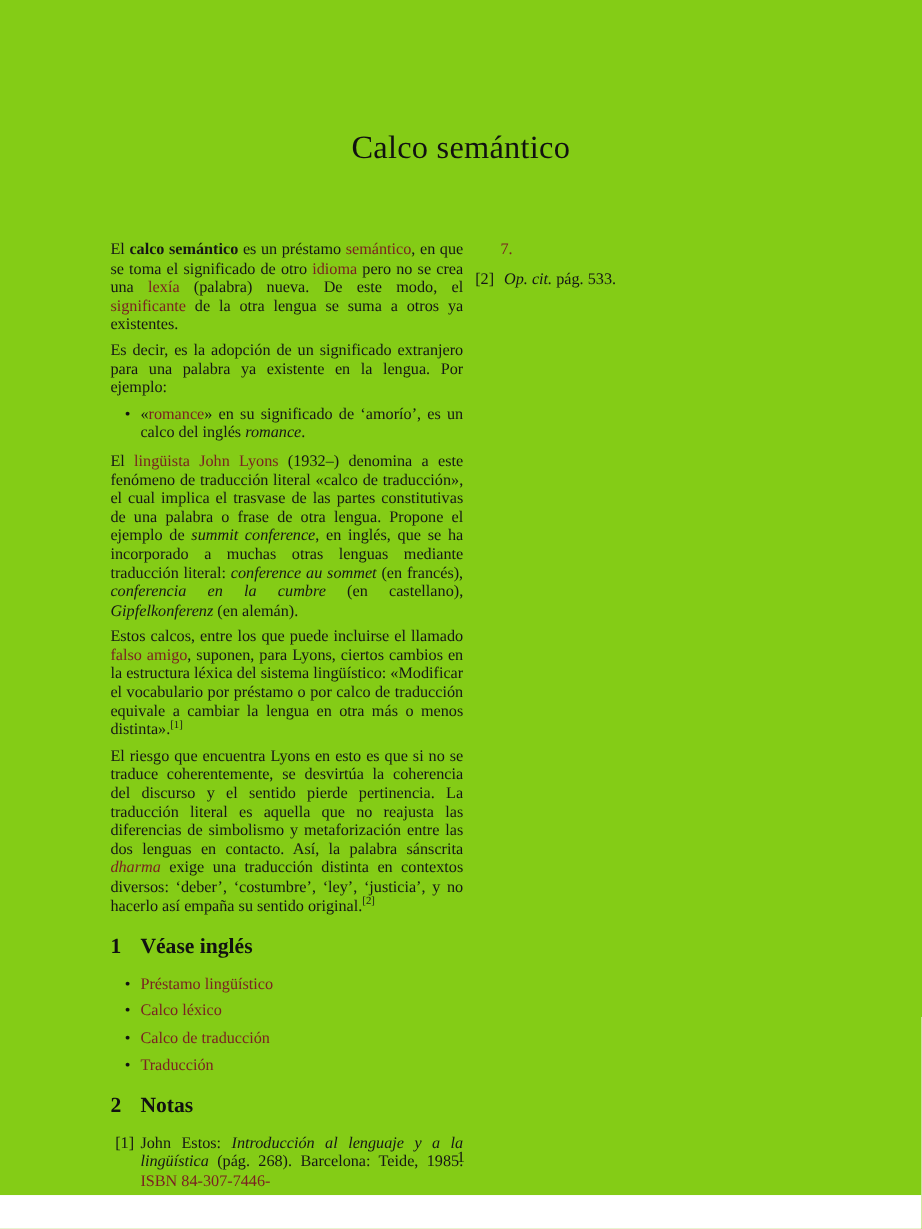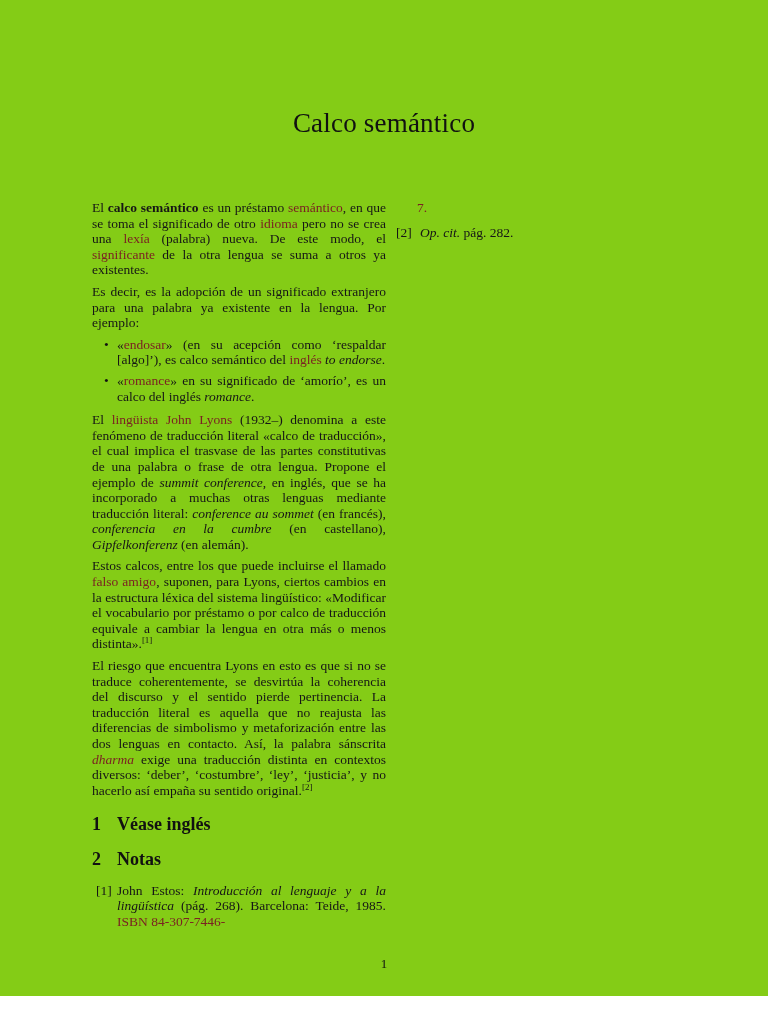--- a/index.html
+++ b/index.html
@@ -85,51 +85,64 @@
 <div class="page">
 
   <h1 class="doc-title">Calco semántico</h1>
 
   <div class="col-left">
 
     <p><span class="seg plain">El </span><span class="seg bold">calco semántico</span><span class="seg plain"> es un préstamo </span><span class="seg link">semántico</span><span class="seg plain">, en que se toma el significado de otro </span><span class="seg link">idioma</span><span class="seg plain"> pero no se crea una </span><span class="seg link">lexía</span><span class="seg plain"> (palabra) nueva. De este modo, el </span><span class="seg link">significante</span><span class="seg plain"> de la otra lengua se suma a otros ya existentes.</span></p>
     <p><span class="seg plain">Es decir, es la adopción de un significado extranjero para una palabra ya existente en la lengua. Por ejemplo:</span></p>
 
     <ul class="examples">
-      <li><span class="seg plain">«</span><span class="seg link">endosar</span><span class="seg plain">» (en su acepción como ‘respaldar [algo]’), es calco semántico del </span><span class="seg link">inglés</span><span class="seg plain"> </span><span class="seg italic">to endorse</span><span class="seg plain">.</span></li>
       <li><span class="seg plain">«</span><span class="seg link">romance</span><span class="seg plain">» en su significado de ‘amorío’, es un calco del inglés </span><span class="seg italic">romance</span><span class="seg plain">.</span></li>
     </ul>
 
     <p><span class="seg plain">El </span><span class="seg link">lingüista</span><span class="seg plain"> </span><span class="seg link">John Lyons</span><span class="seg plain"> (1932–) denomina a este fenómeno de traducción literal «calco de traducción», el cual implica el trasvase de las partes constitutivas de una palabra o frase de otra lengua. Propone el ejemplo de </span><span class="seg italic">summit conference</span><span class="seg plain">, en inglés, que se ha incorporado a muchas otras lenguas mediante traducción literal: </span><span class="seg italic">conference au sommet</span><span class="seg plain"> (en francés), </span><span class="seg italic">conferencia en la cumbre</span><span class="seg plain"> (en castellano), </span><span class="seg italic">Gipfelkonferenz</span><span class="seg plain"> (en alemán).</span></p>
     <p><span class="seg plain">Estos calcos, entre los que puede incluirse el llamado </span><span class="seg link">falso amigo</span><span class="seg plain">, suponen, para Lyons, ciertos cambios en la estructura léxica del sistema lingüístico: «Modificar el vocabulario por préstamo o por calco de traducción equivale a cambiar la lengua en otra más o menos distinta».</span><span class="seg sup">[1]</span></p>
     <p><span class="seg plain">El riesgo que encuentra Lyons en esto es que si no se traduce coherentemente, se desvirtúa la coherencia del discurso y el sentido pierde pertinencia. La traducción literal es aquella que no reajusta las diferencias de simbolismo y metaforización entre las dos lenguas en contacto. Así, la palabra sánscrita </span><span class="seg link italic">dharma</span><span class="seg plain"> exige una traducción distinta en contextos diversos: ‘deber’, ‘costumbre’, ‘ley’, ‘justicia’, y no hacerlo así empaña su sentido original.</span><span class="seg sup">[2]</span></p>
 
     <h2 class="section">
       <span class="sec-num">1</span>
       <span>Véase inglés</span>
     </h2>
 
+    <ul class="see-also">
+      <li>
+        <span class="see-link">Préstamo lingüístico</span>
+      </li>
+      <li>
+        <span class="see-link">Calco léxico</span>
+      </li>
+      <li>
+        <span class="see-link">Calco de traducción</span>
+      </li>
+      <li>
+        <span class="see-link">Traducción</span>
+      </li>
+    </ul>
 
     <h2 class="section">
       <span class="sec-num">2</span>
       <span>Notas</span>
     </h2>
 
     <div class="ref">
       <span class="ref-label">[1]</span>
       <span><span class="seg plain">John Estos: </span><span class="seg italic">Introducción al lenguaje y a la lingüística</span><span class="seg plain"> (pág. 268). Barcelona: Teide, 1985. </span><span class="seg link">ISBN 84-307-7446-</span></span>
     </div>
 
   </div>
 
   <div class="col-right">
     <div class="isbn-cont">
       <span class="seg link">7.</span>
     </div>
     <div class="ref">
       <span class="ref-label">[2]</span>
-      <span><span class="seg italic">Op. cit.</span><span class="seg plain"> pág. 282.</span></span>
+      <span><span class="seg italic">Op. cit.</span><span class="seg plain"> pág. 533.</span></span>
     </div>
   </div>
 
   <div class="page-number">1</div>
 
 </div>
 
 </body></html>

